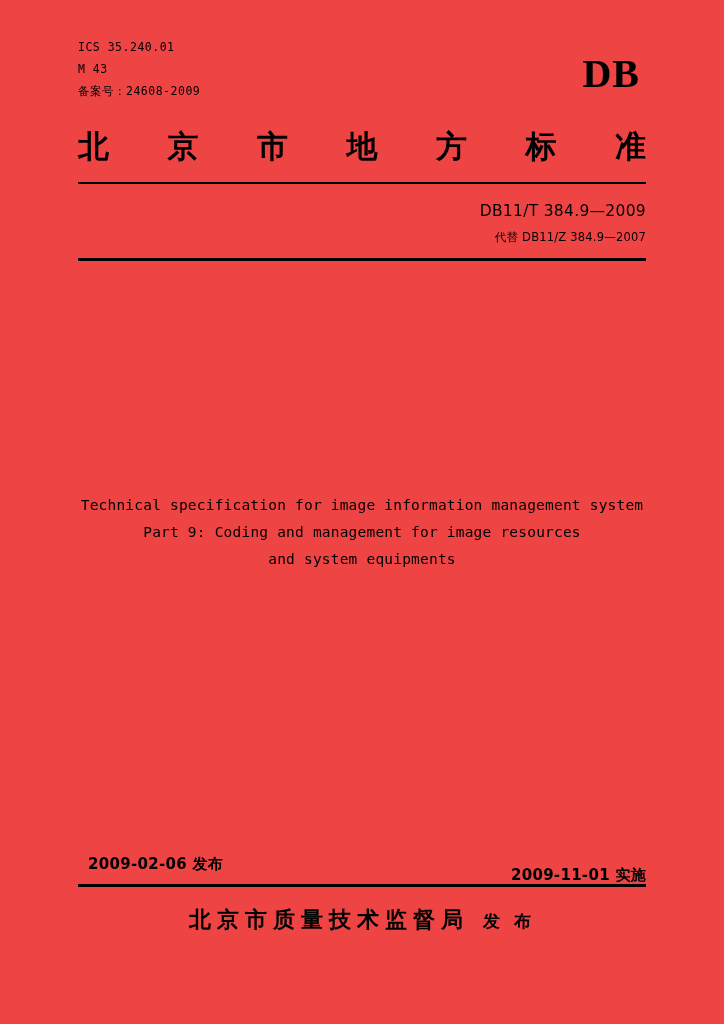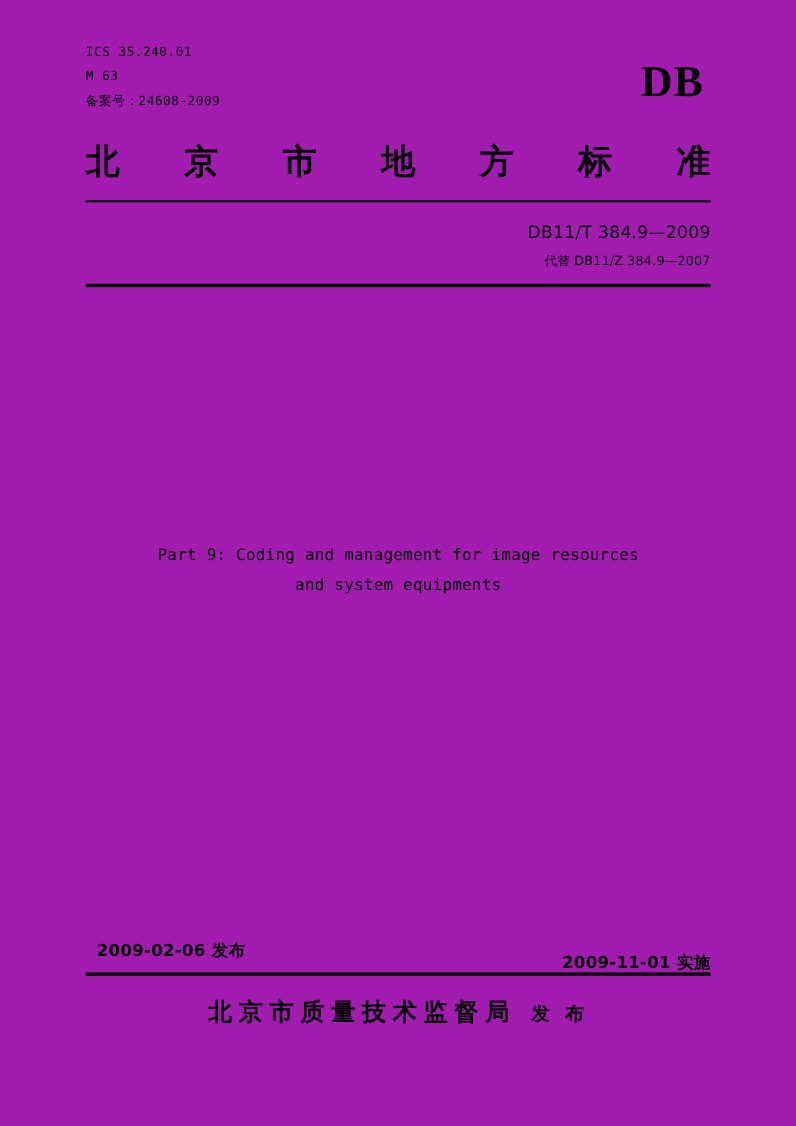--- a/index.html
+++ b/index.html
@@ -13,21 +13,21 @@
     font-family: "Liberation Sans", sans-serif;
     color: #000000;
     position: relative;
     overflow: hidden;
   }
   .page {
     position: absolute;
     left: 0; top: 0;
     width: 724px;
     height: 1024px;
-    background: #a21caf;
+    background: #ef4444;
   }
   
   .header {
     position: absolute;
     left: 78px;
     top: 36px;
     width: 568px;
   }
   .ics-block {
     float: left;
@@ -162,21 +162,21 @@
   .publisher .verb { letter-spacing: 4px; font-size: 17px; margin-left: 14px; }
 </style>
 </head>
 <body>
 
 <div class="page">
 
   <div class="header">
     <div class="ics-block">
       <div>ICS 35.240.01</div>
-      <div>M 63</div>
+      <div>M 43</div>
       <div>备案号：24608-2009</div>
     </div>
     <div class="db-logo">DB</div>
     <div class="clear"></div>
   </div>
 
   <div class="std-title">
     <span>北</span>
     <span>京</span>
     <span>市</span>
@@ -188,20 +188,21 @@
 
   <div class="rule-thin" id="rule1"></div>
 
   <div class="std-number">DB11/T 384.9—2009</div>
   <div class="std-replace">代替 DB11/Z 384.9—2007</div>
 
   <div class="rule-thick" id="rule2"></div>
 
 
   <div class="eng-title">
+    <div>Technical specification for image information management system</div>
     <div>Part 9: Coding and management for image resources</div>
     <div>and system equipments</div>
   </div>
 
   <div class="issue-date">2009-02-06 发布</div>
   <div class="impl-date">2009-11-01 实施</div>
 
   <div class="rule-thick" id="rule3"></div>
 
   <div class="publisher">

